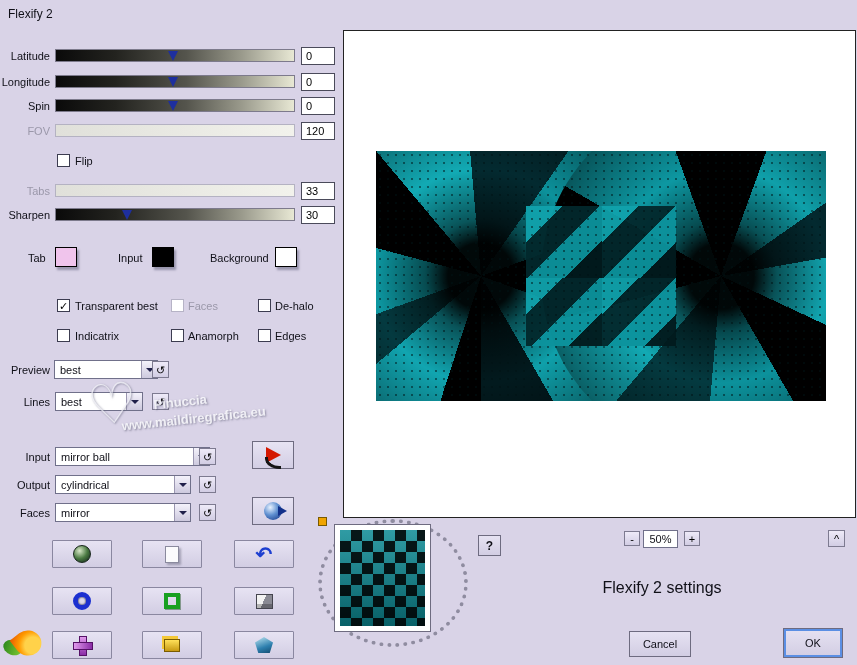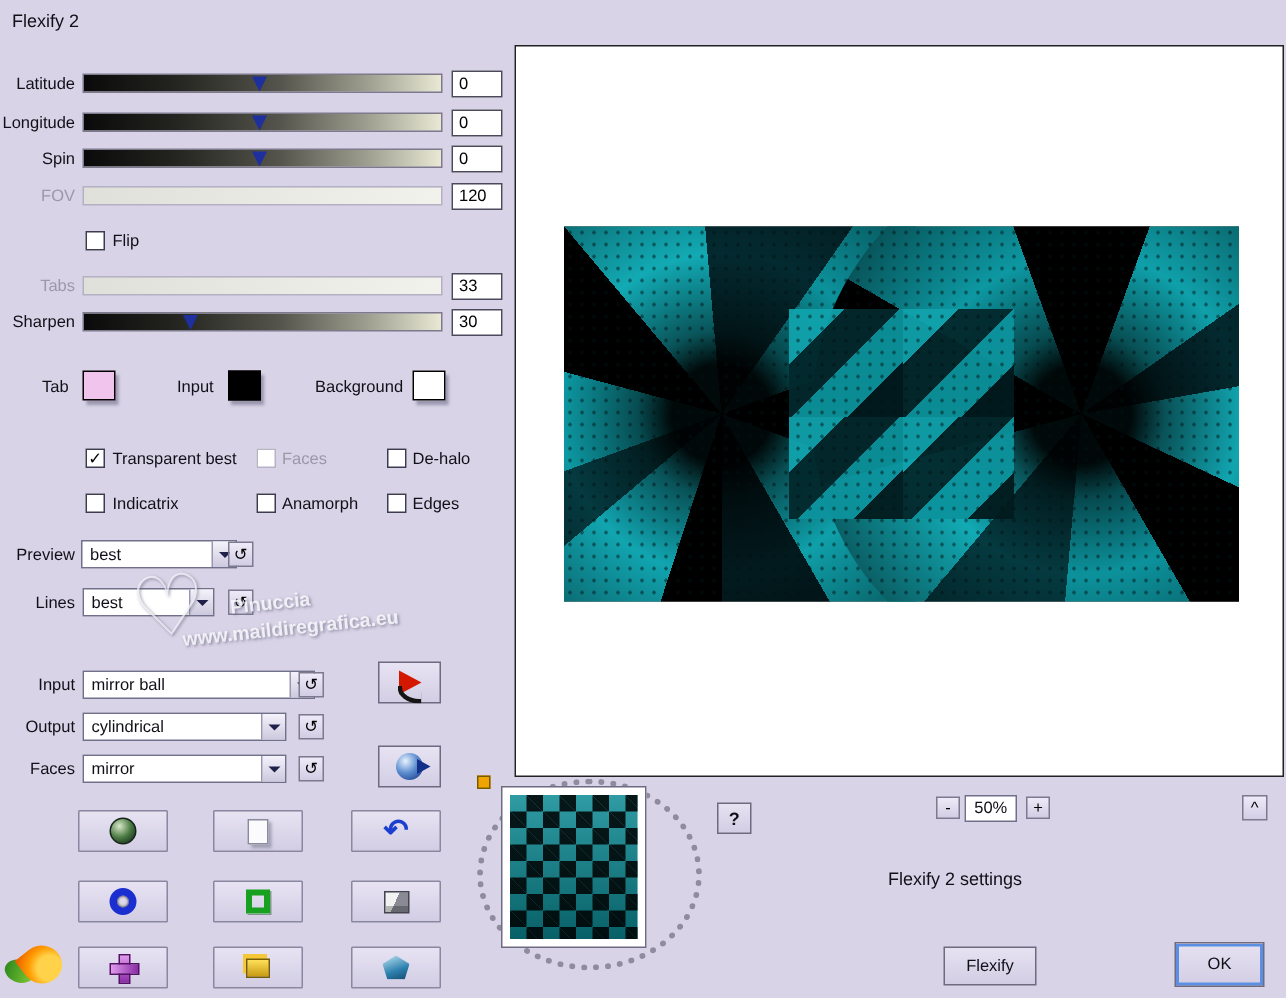--- a/index.html
+++ b/index.html
@@ -47,21 +47,21 @@
   
   .dots-ring{left:318px;top:519px;width:150px;height:128px;border:4px dotted #8f8ca0;border-radius:50%;}
   .dial-marker{left:318px;top:517px;width:9px;height:9px;background:#f0a400;border:1px solid #7a5a00;}
   .thumb{left:334px;top:524px;width:97px;height:108px;background:#fff;border:1px solid #6e6b80;padding:5px;}
   .thumb-img{width:85px;height:96px;background-color:#0b8a94;
     background-image:linear-gradient(45deg,rgba(0,0,0,.85) 25%,transparent 25% 75%,rgba(0,0,0,.85) 75%),
                      linear-gradient(45deg,rgba(0,0,0,.85) 25%,transparent 25% 75%,rgba(0,0,0,.85) 75%),
                      linear-gradient(180deg,rgba(255,255,255,.15),rgba(0,0,0,.3));
     background-position:0 0,11px 11px,0 0;background-size:22px 22px,22px 22px,100% 100%;}
   .zoom-box{left:643px;top:530px;width:35px;height:18px;background:#fff;border:1px solid #70708a;text-align:center;line-height:16px;font-size:11px;}
-  .settings-text{left:592px;top:579px;width:140px;text-align:left;font-size:12px;}
+  .settings-text{left:592px;top:579px;width:140px;text-align:center;font-size:16px;}
   .ok{box-shadow:inset 0 0 0 2px #5b8fe4;}
   
   .globe-icon{width:18px;height:18px;border-radius:50%;border:1px solid #16251a;
     background:radial-gradient(circle at 35% 30%,#d8e8c8,#4a7a42 50%,#12251a 95%);}
   .page-icon{width:14px;height:17px;background:#fbfbfd;border:1px solid #8a8a9e;box-shadow:2px 2px 2px rgba(80,80,100,.4);}
   .undo-glyph{font-size:20px;line-height:20px;color:#1d3fd0;font-weight:bold;}
   .ring-icon{width:18px;height:18px;border-radius:50%;border:5px solid #1b2fd0;box-shadow:inset 0 0 2px #000;}
   .frame-icon{width:16px;height:16px;border:4px solid #18a020;box-shadow:1px 1px 0 rgba(0,60,0,.4);}
   .cube-icon{width:17px;height:15px;border:1px solid #44444e;background:linear-gradient(115deg,#f2f2f2 45%,#8a8a94 45%);box-shadow:inset 0 -4px 0 rgba(0,0,0,.25);}
   .cross-icon{position:relative;width:18px;height:18px;}
@@ -257,14 +257,14 @@
 
 <button class="abs btn" style="left:478px;top:535px;width:23px;height:21px;font-weight:bold;font-size:12px">?</button>
 
 <button class="mini-btn" style="left:624px;top:531px;width:16px;height:15px;line-height:12px">-</button>
 <div class="abs zoom-box">50%</div>
 <button class="mini-btn" style="left:684px;top:531px;width:16px;height:15px;line-height:12px">+</button>
 <button class="mini-btn" style="left:828px;top:530px;width:17px;height:17px">^</button>
 
 <div class="abs settings-text">Flexify 2 settings</div>
 
-<button class="abs btn" style="left:629px;top:631px;width:62px;height:26px">Flexify</button>
+<button class="abs btn" style="left:629px;top:631px;width:62px;height:26px">Cancel</button>
 <button class="abs btn ok" style="left:783px;top:628px;width:60px;height:30px">OK</button>
 
 </body></html>

